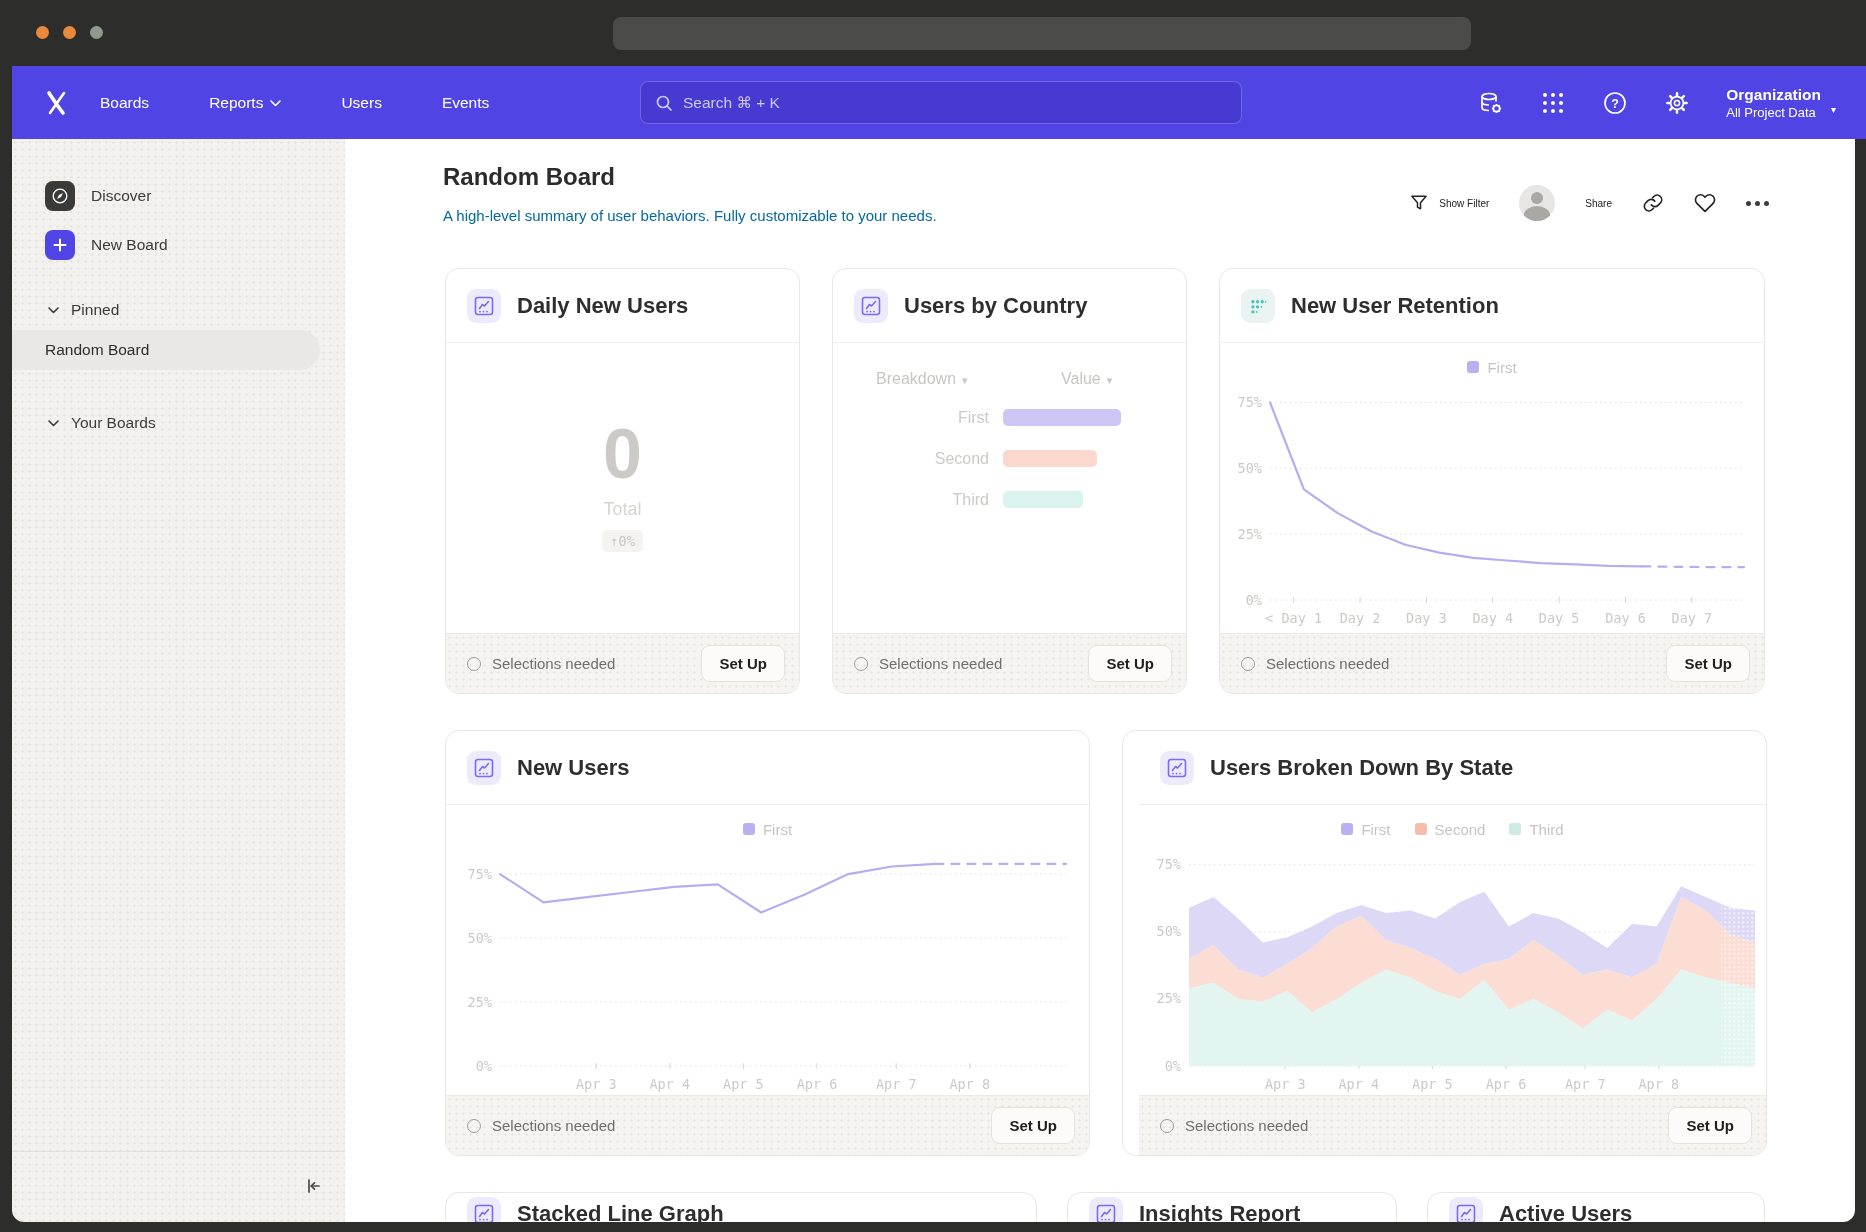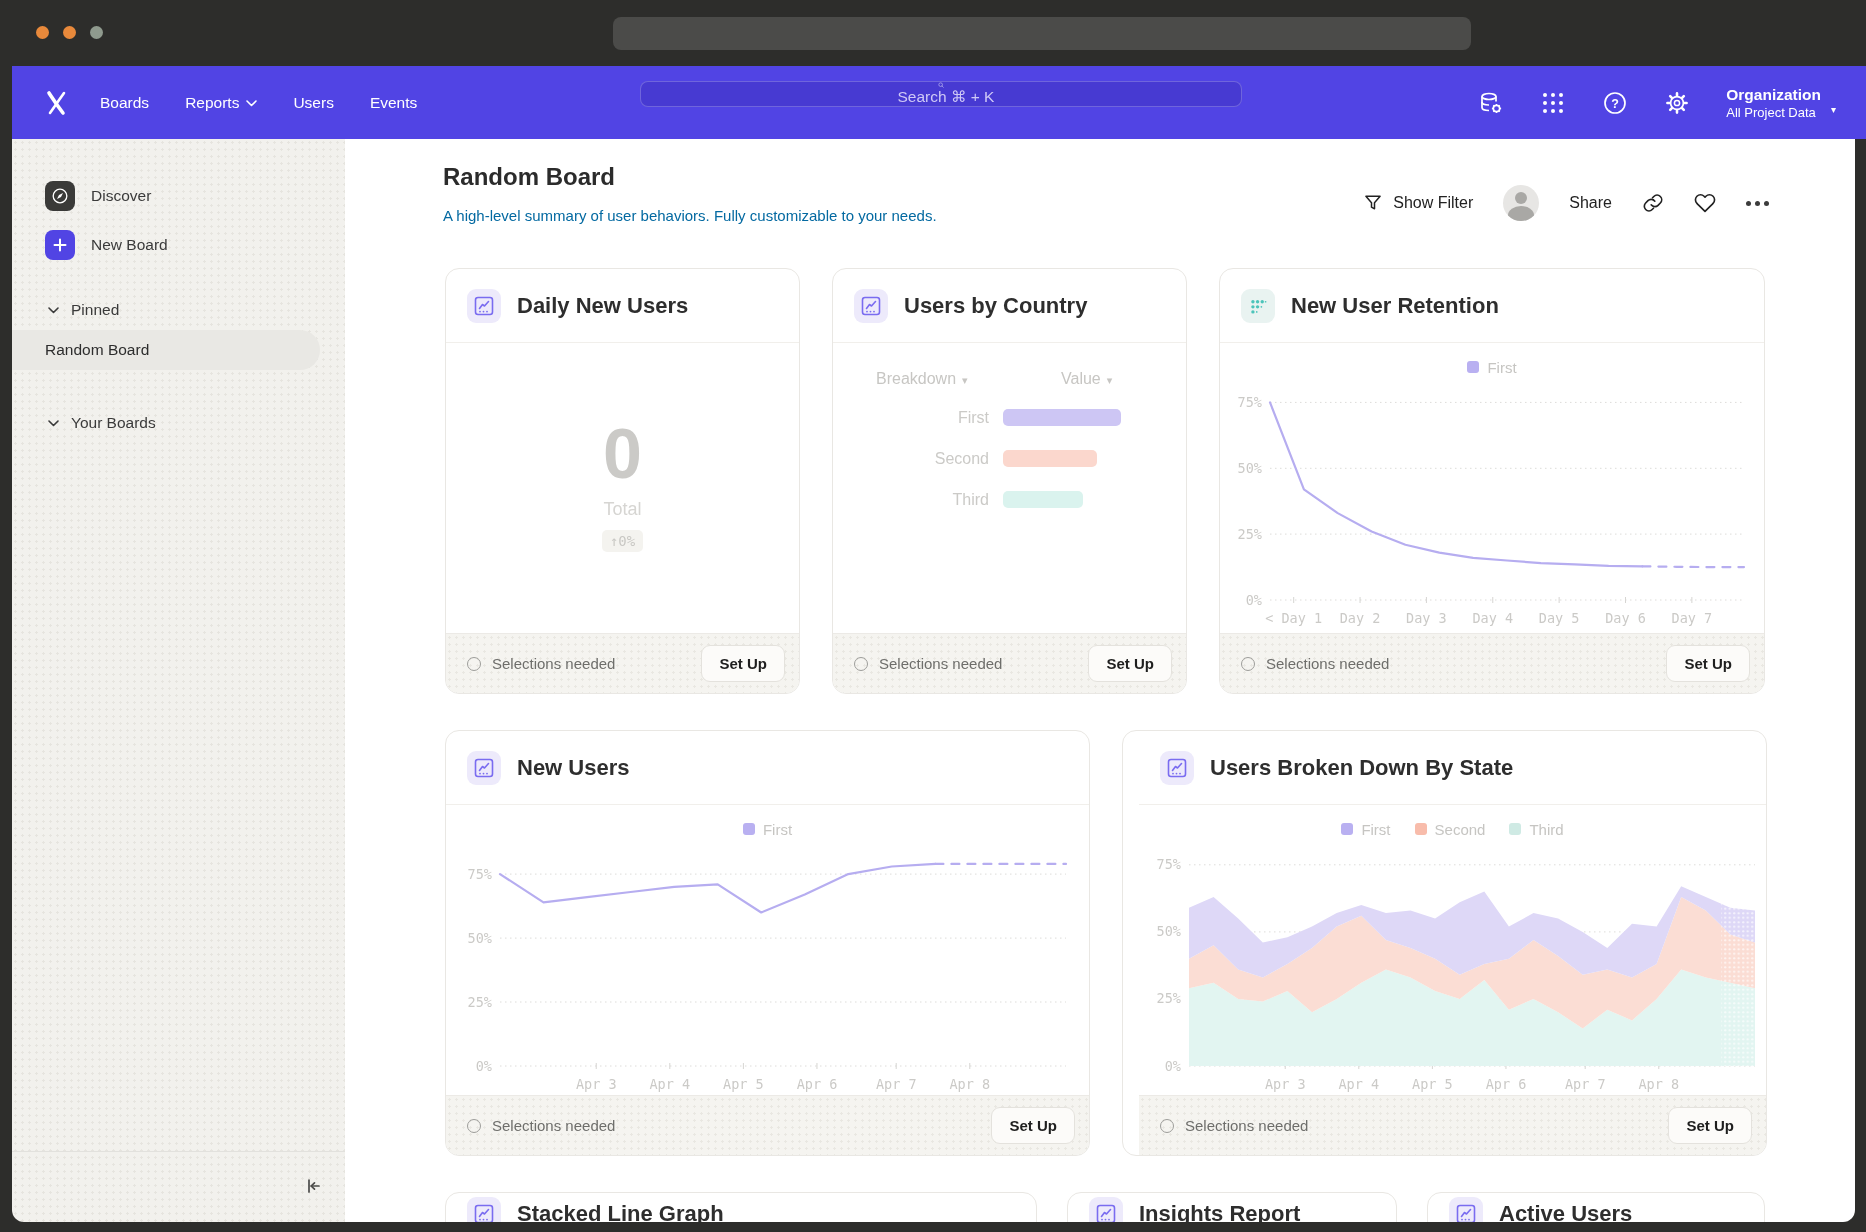--- a/index.html
+++ b/index.html
@@ -10,25 +10,25 @@
     -webkit-font-smoothing:antialiased;
   }
   
   .titlebar{position:absolute;left:0;top:0;right:0;height:66px;}
   .lights{position:absolute;left:36px;top:26px;display:flex;gap:14px;}
   .light{width:13px;height:13px;border-radius:50%;}
   .urlbar{position:absolute;left:613px;top:17px;width:858px;height:33px;border-radius:8px;background:#4b4b49;}
   
   .navbar{position:absolute;left:12px;top:66px;right:0;height:73px;background:#5144e4;display:flex;align-items:center;}
   .logo{margin-left:30px;width:30px;height:30px;flex:none;}
-  .nav-menu{display:flex;align-items:center;margin-left:28px;gap:36px;}
+  .nav-menu{display:flex;align-items:center;margin-left:28px;gap:60px;}
   .nav-item{color:#fff;font-size:15.5px;font-weight:500;display:flex;align-items:center;gap:7px;cursor:pointer;}
   .nav-item svg{margin-top:2px;}
-  .searchbar{position:absolute;left:628px;top:15px;width:602px;height:26px;border-radius:8px;
-    background:#473ad2;border:1px solid rgba(255,255,255,0.22);display:flex;align-items:center;padding:0 14px;box-sizing:border-box;flex-direction:column;}
+  .searchbar{position:absolute;left:628px;top:15px;width:602px;height:43px;border-radius:8px;
+    background:#473ad2;border:1px solid rgba(255,255,255,0.22);display:flex;align-items:center;padding:0 14px;box-sizing:border-box;}
   .searchbar .ph{color:#cfc9f6;font-size:15.5px;margin-left:10px;}
   .nav-right{position:absolute;right:30px;top:0;height:73px;display:flex;align-items:center;gap:36px;}
   .nav-icon{width:26px;height:26px;display:grid;place-items:center;cursor:pointer;}
   .org{color:#fff;display:flex;align-items:center;gap:10px;cursor:pointer;justify-content:center;}
   .org .org-name{font-size:15.5px;font-weight:700;line-height:19px;}
   .org .org-proj{font-size:13px;font-weight:400;line-height:17px;}
   .org .chev{font-size:10px;margin-top:14px;}
   
   .dots-bg{background-image:radial-gradient(circle, rgba(70,60,35,0.07) 1px, transparent 1.3px);background-size:7px 7px;}
   .sidebar{position:absolute;left:12px;top:139px;width:333px;bottom:10px;background-color:#f2f1ed;
@@ -45,21 +45,21 @@
   .sb-pill .sb-label{color:#2d2d2d;}
   .sb-footer{position:absolute;left:0;right:0;bottom:0;height:70px;border-top:1px solid #e2e1dd;}
   .collapse-btn{position:absolute;right:22px;top:24px;cursor:pointer;color:#4c4c4a;}
   
   .main{position:absolute;left:345px;top:139px;right:11px;bottom:10px;background:#fff;
     border-bottom-right-radius:12px;overflow:hidden;}
   .page-head{position:absolute;left:98px;top:24px;right:90px;}
   .page-title{font-size:24px;font-weight:700;color:#2b2b2b;}
   .page-sub{font-size:15px;color:#0369a1;margin-top:16px;}
   .head-actions{position:absolute;right:86px;top:46px;display:flex;align-items:center;gap:30px;}
-  .action{display:flex;align-items:center;gap:10px;font-size:16px;font-weight:500;color:#222;cursor:pointer;}
+  .action{display:flex;align-items:center;gap:10px;font-size:10px;font-weight:500;color:#222;cursor:pointer;}
   .avatar{width:36px;height:36px;border-radius:50%;background:#e7e6e4;position:relative;overflow:hidden;cursor:pointer;}
   .avatar .head{position:absolute;left:12px;top:7px;width:12px;height:12px;border-radius:50%;background:#a9a8a5;}
   .avatar .body{position:absolute;left:5px;top:21px;width:26px;height:18px;border-radius:50% 50% 0 0;background:#a9a8a5;}
   .dots3{display:flex;gap:4px;cursor:pointer;}
   .dots3 span{width:5px;height:5px;border-radius:50%;background:#3c3c3c;}
   
   .row{position:absolute;display:flex;gap:32px;left:100px;}
   .row1{top:129px;}
   .row2{top:591px;}
   .row3{top:1053px;gap:30px;}

